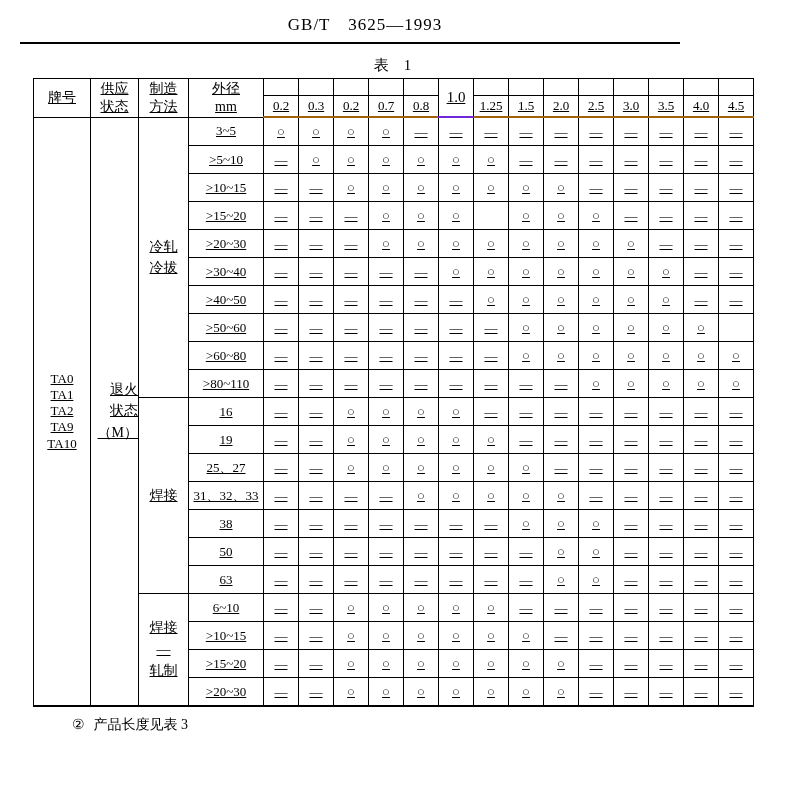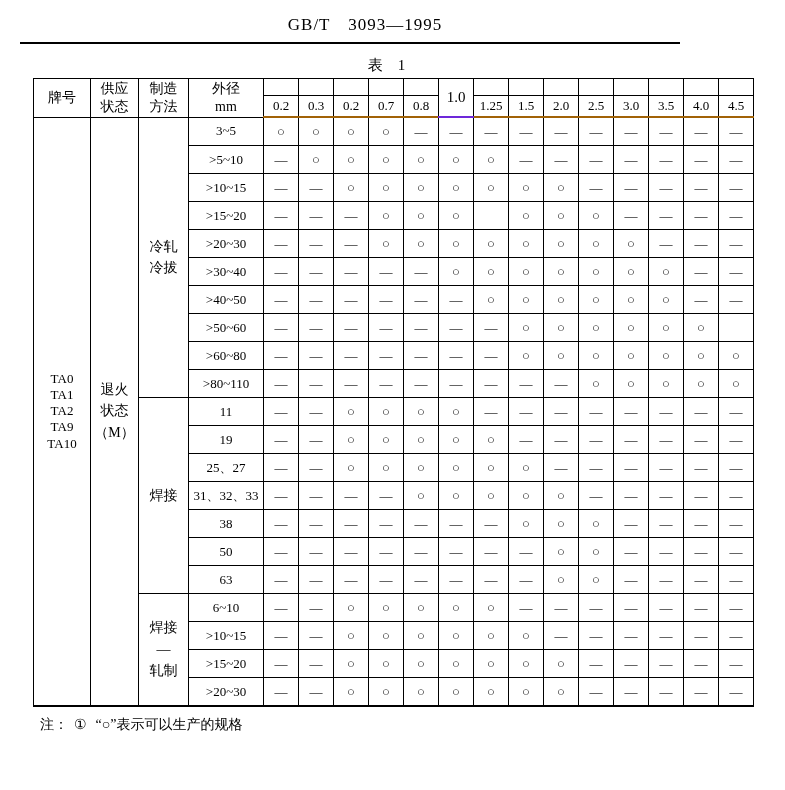--- a/index.html
+++ b/index.html
@@ -26,30 +26,31 @@
     position: absolute;
     top: 42px;
     left: 20px;
     width: 660px;
     height: 2px;
     background: #000;
   }
   .caption {
     position: absolute;
     top: 56px;
-    left: 0;
+    left: 6px;
     width: 725px;
     text-align: center;
     font-size: 15px;
     padding-left: 24px;
   }
   .tablewrap {
     position: absolute;
     top: 78px;
     left: 33px;
+    text-decoration: underline;
   }
   table {
     border-collapse: collapse;
     table-layout: fixed;
     width: 720px;
     border: 1px solid #000;
     border-bottom: 2px solid #000;
   }
   th, td {
     border: 1px solid #000;
@@ -65,40 +66,40 @@
     font-size: 13px;
     border-bottom: 2px solid #a16207;
   }
   thead th.th-merged {
     font-size: 15px;
     border-bottom: 2px solid #6d28d9;
   }
   .left-header { font-size: 14px; line-height: 1.25; }
   tbody td { height: 27px; font-size: 13px; }
   td.grade-col  { font-size: 13px; line-height: 1.25; margin-top: 24px; }
-  td.supply-col { font-size: 14px; line-height: 1.55; }
+  td.supply-col { font-size: 14px; line-height: 1.55; text-align: right; }
   td.method-col { font-size: 14px; line-height: 1.55; }
   td.od-col     { font-size: 13px; border-radius: 13px; }
   td.mark-o     { font-size: 13px; }
   td.mark-dash  { font-size: 13px; }
   .notes {
     position: absolute;
     left: 40px;
     top: 716px;
     font-size: 14px;
   }
   .note-line { height: 18px; margin-bottom: 16px; white-space: nowrap; }
   .note-line .num { margin-left: 6px; }
   .note-line .note-text { margin-left: 9px; }
   .note-line.indent { margin-left: 26px; }
 </style>
 </head>
 <body>
 
-<div class="title">GB/T　3093—1995</div>
+<div class="title">GB/T　3625—1993</div>
 <div class="title-rule"></div>
 <div class="caption">表　1</div>
 
 <div class="tablewrap">
   <table>
     <colgroup>
         <col style="width: 57px;">
         <col style="width: 48px;">
         <col style="width: 50px;">
         <col style="width: 75px;">
@@ -323,21 +324,21 @@
           <td class="mark-dash">—</td>
           <td class="mark-dash">—</td>
           <td class="mark-o">○</td>
           <td class="mark-o">○</td>
           <td class="mark-o">○</td>
           <td class="mark-o">○</td>
           <td class="mark-o">○</td>
         </tr>
         <tr>
           <td class="method-col" rowspan="7">焊接</td>
-          <td class="od-col">11</td>
+          <td class="od-col">16</td>
           <td class="mark-dash">—</td>
           <td class="mark-dash">—</td>
           <td class="mark-o">○</td>
           <td class="mark-o">○</td>
           <td class="mark-o">○</td>
           <td class="mark-o">○</td>
           <td class="mark-dash">—</td>
           <td class="mark-dash">—</td>
           <td class="mark-dash">—</td>
           <td class="mark-dash">—</td>
@@ -515,16 +516,16 @@
           <td class="mark-dash">—</td>
           <td class="mark-dash">—</td>
           <td class="mark-dash">—</td>
           <td class="mark-dash">—</td>
         </tr>
       </tbody>
   </table>
 </div>
 
 <div class="notes">
-  <div class="note-line">
-    <span>注：</span><span class="num">①</span><span class="note-text">“○”表示可以生产的规格</span>
+  <div class="note-line indent">
+    <span class="num">②</span><span class="note-text">产品长度见表 3</span>
   </div>
 </div>
 
 </body></html>

